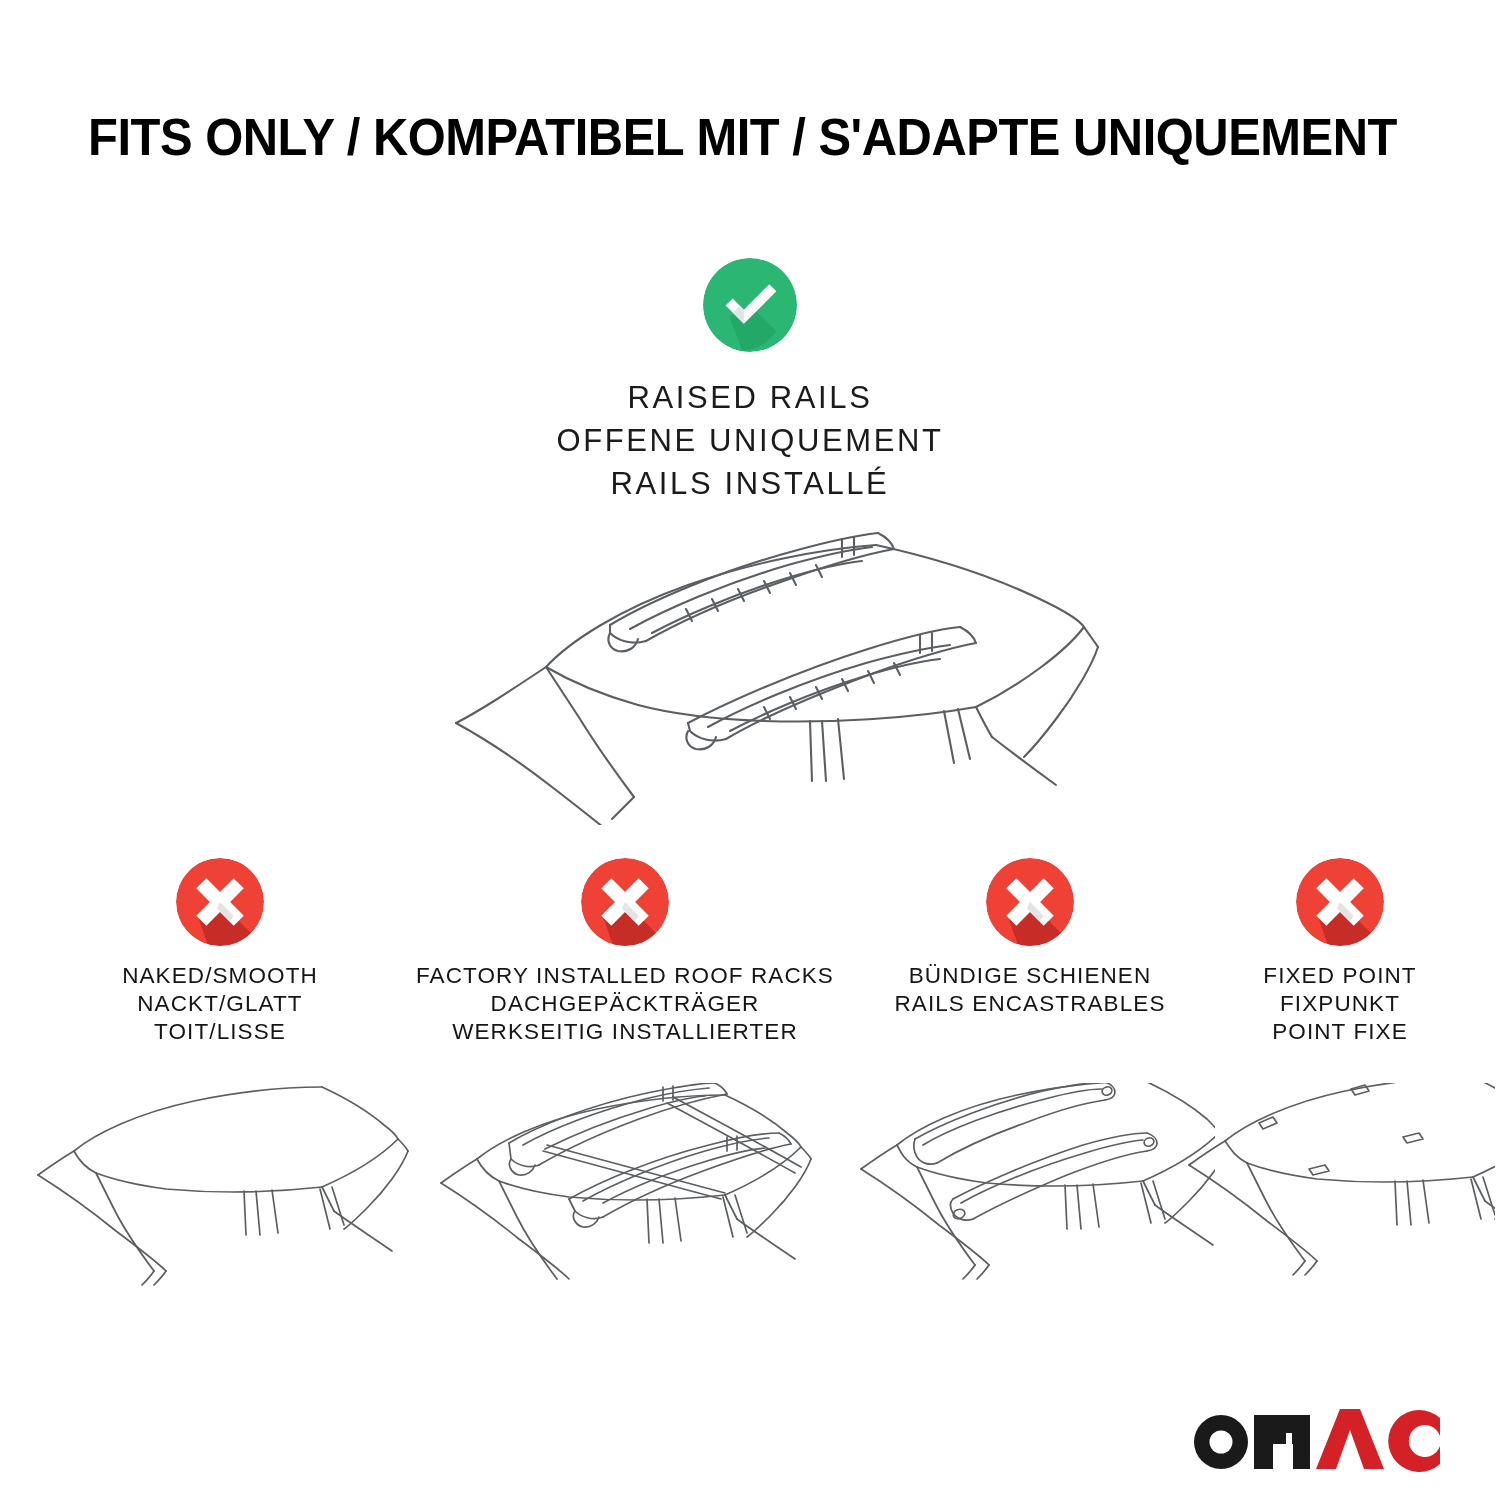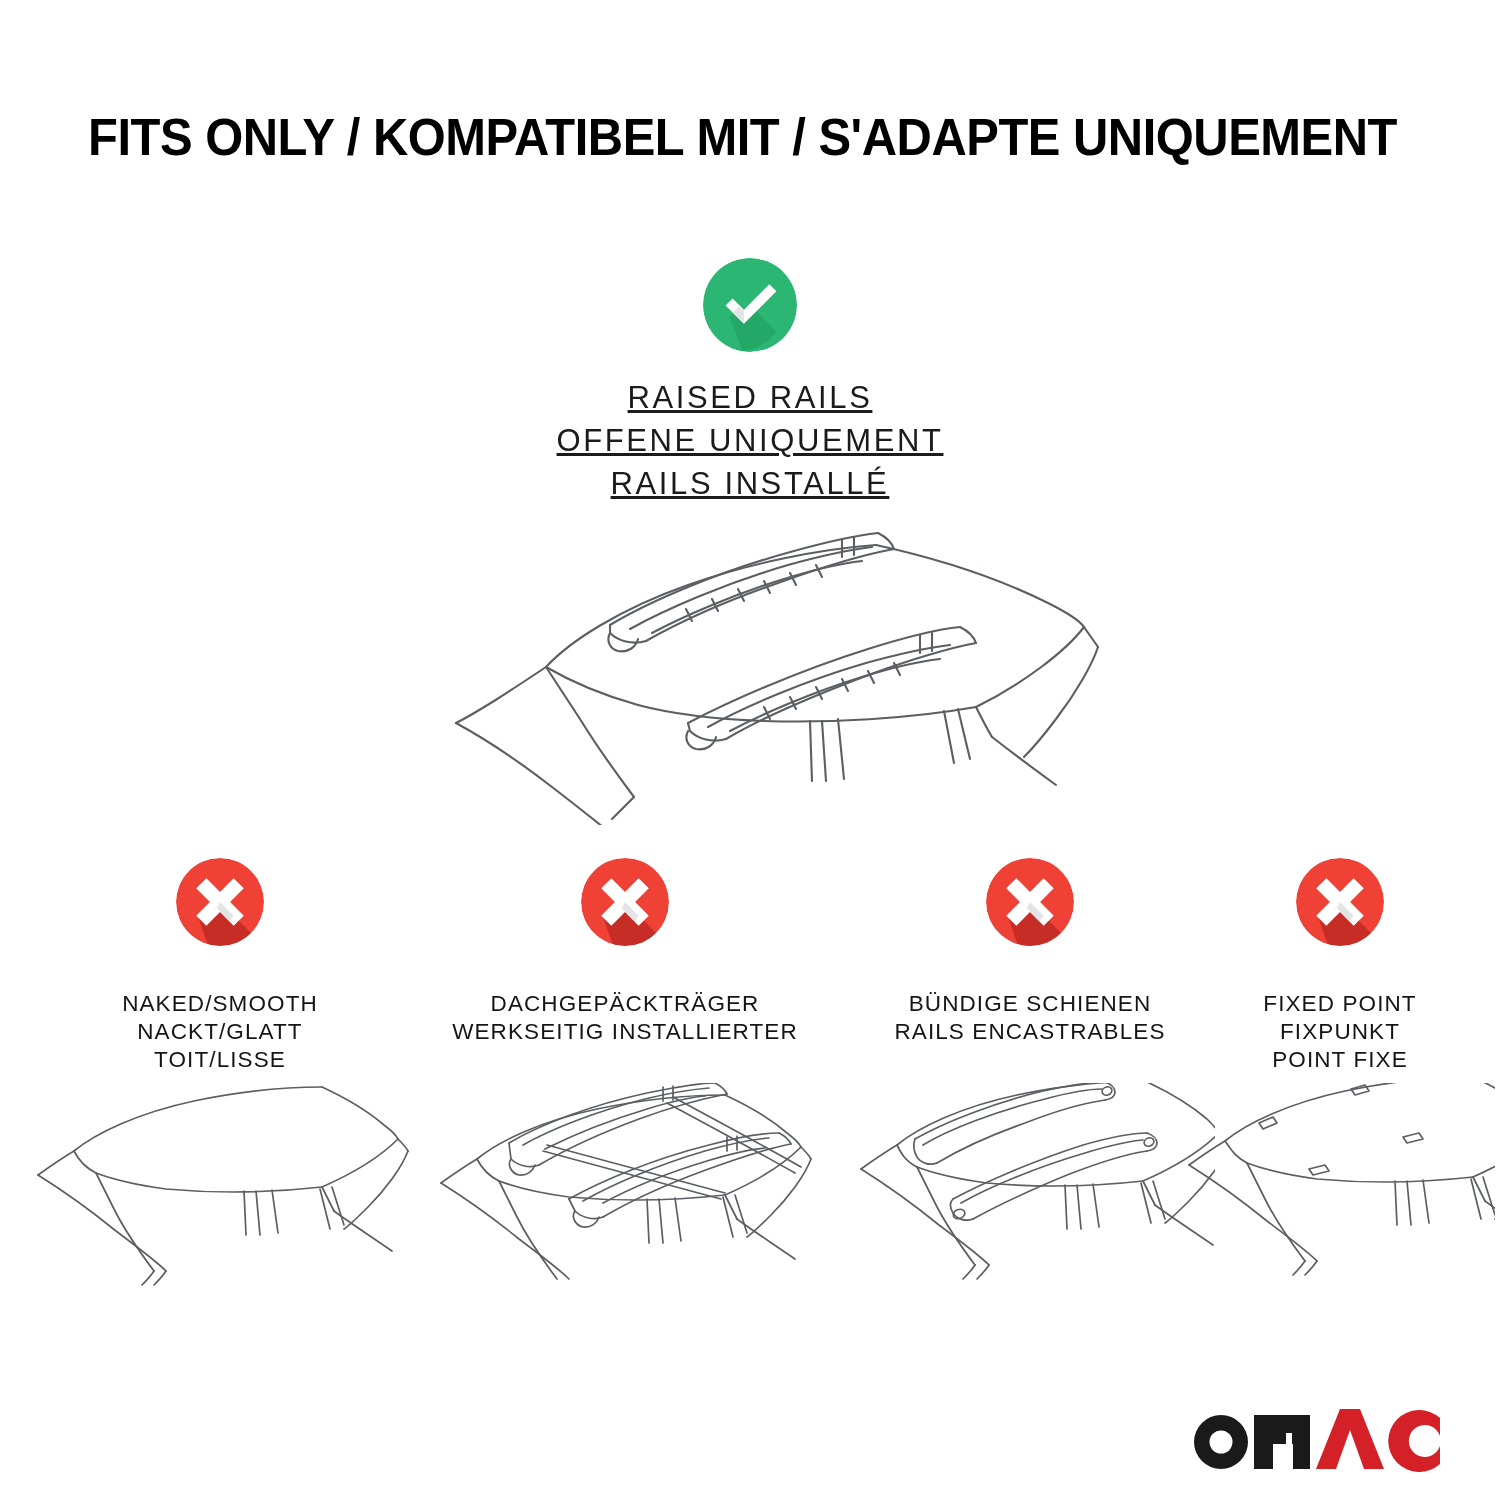--- a/index.html
+++ b/index.html
@@ -50,21 +50,21 @@
   }
   .fit-caption{
     position:absolute;
     top:118px; left:0; width:100%;
     font-size:31px;
     font-weight:300;
     letter-spacing:2.6px;
     line-height:43px;
     color:#1b1b1b;
   }
-  .fit-caption div{white-space:nowrap;text-decoration:underline;}
+  .fit-caption div{white-space:nowrap;}
 
   .fit-art{
     position:absolute;
     left:420px; top:505px;
     width:680px;height:320px;
   }
   .fit-art svg{display:block;width:100%;height:100%;}
 
   
   .col{
@@ -79,21 +79,20 @@
   }
   .col-caption{
     position:absolute;
     top:104px; left:0; width:100%;
     text-align:center;
     font-size:22.5px;
     font-weight:300;
     letter-spacing:1.1px;
     line-height:28px;
     color:#151515;
-    margin-top:28px;
   }
   .col-caption div{white-space:nowrap;}
 
   .col-art{
     position:absolute;
     top:225px; left:0;
     width:100%;height:215px;
   }
   .col-art svg{display:block;width:100%;height:100%;}
 
@@ -236,20 +235,21 @@
 <div class="col" id="col-1">
   <div class="badge badge-no">
     <svg viewBox="0 0 100 100" xmlns="http://www.w3.org/2000/svg">
       <circle cx="50" cy="50" r="50" fill="#ef4136"></circle>
       <path d="M50 50 L86 86 A50 50 0 0 1 36 98 L24 64 Z" fill="#a81f1c" opacity="0.6"></path>
       <path d="M34.5 23 L50 38.5 L65.5 23 L77 34.5 L61.5 50 L77 65.5 L65.5 77 L50 61.5 L34.5 77 L23 65.5 L38.5 50 L23 34.5 Z" fill="#ffffff"></path>
       <path d="M50 50 L65.5 65.5 L61 72 L46.5 57 Z" fill="#e2e4e6"></path>
     </svg>
   </div>
   <div class="col-caption">
+    <div>FACTORY INSTALLED ROOF RACKS</div>
     <div>DACHGEPÄCKTRÄGER</div>
     <div>WERKSEITIG INSTALLIERTER</div>
   </div>
   <div class="col-art">
     <svg viewBox="0 0 440 215" xmlns="http://www.w3.org/2000/svg" fill="none" stroke="#5b5f63" stroke-width="1.7" stroke-linecap="round" stroke-linejoin="round">
 
       <path d="M72 76 C94 58 136 38 192 26 C240 16 288 12 320 12"></path>
       <path d="M320 12 C346 24 368 38 382 50 C390 56 394 60 396 64"></path>
       <path d="M396 64 C380 80 352 98 320 112"></path>
       <path d="M320 112 C266 118 208 118 164 114 C134 110 110 104 94 98"></path>

